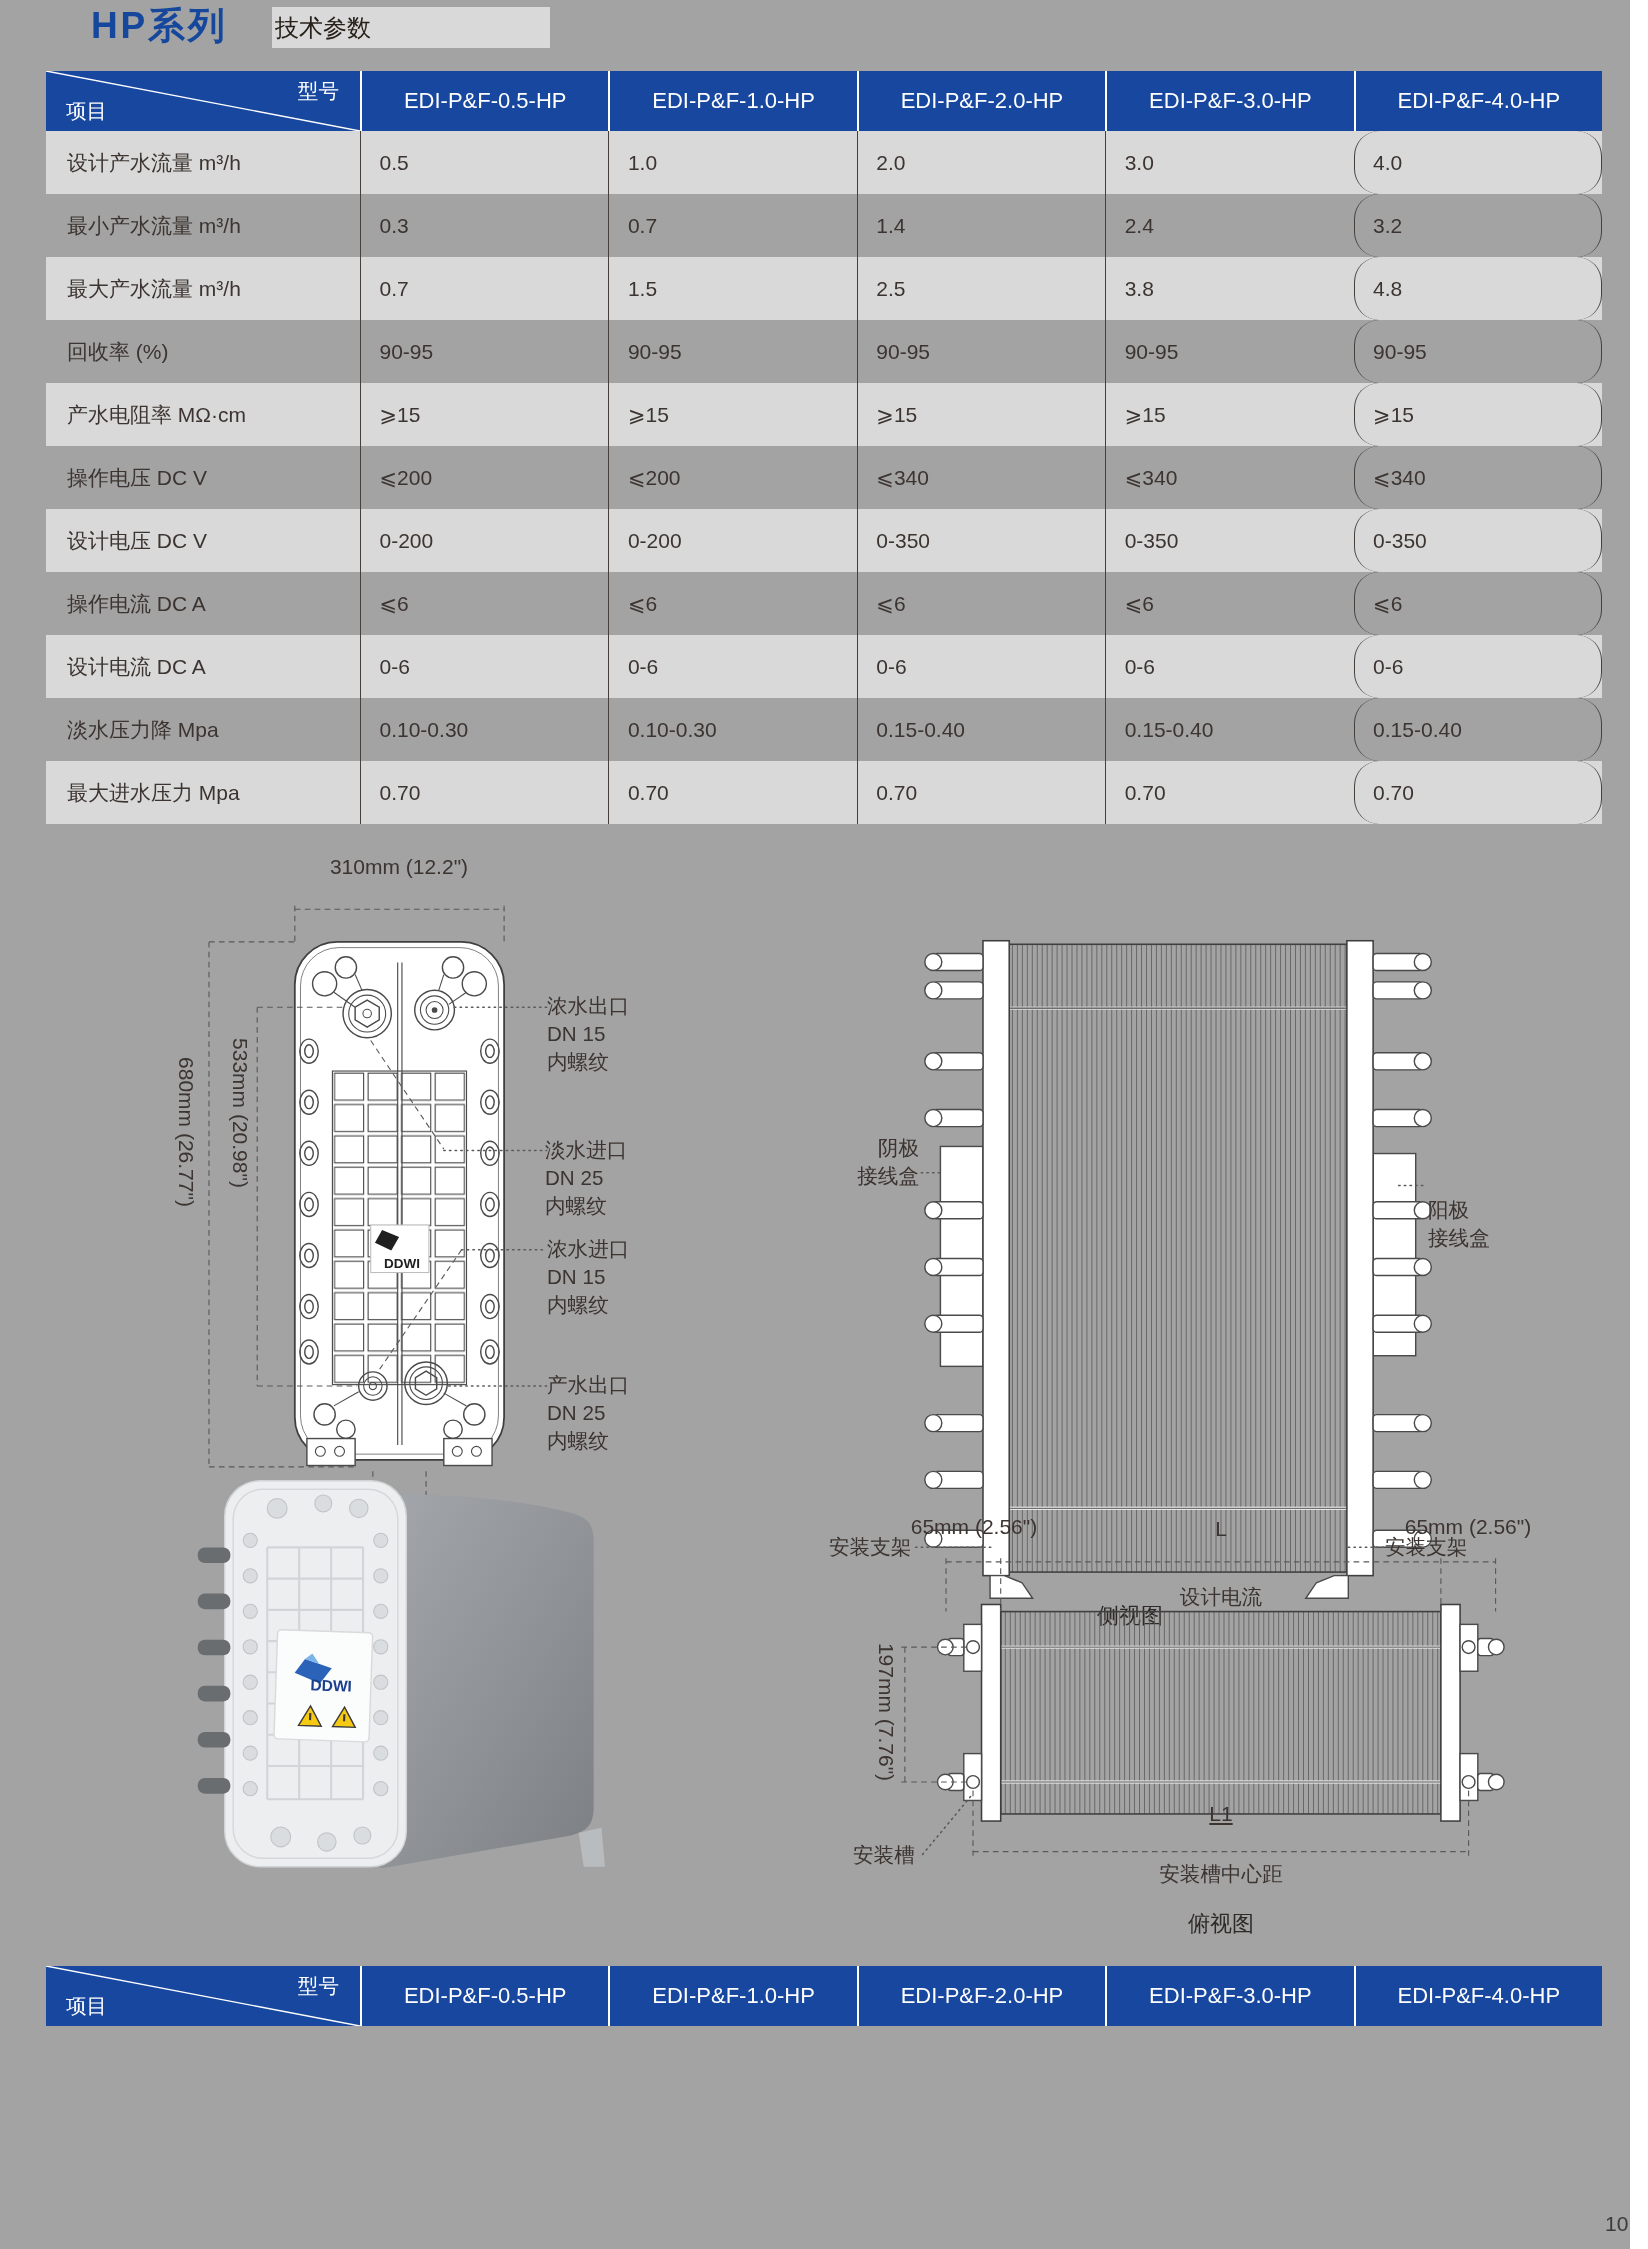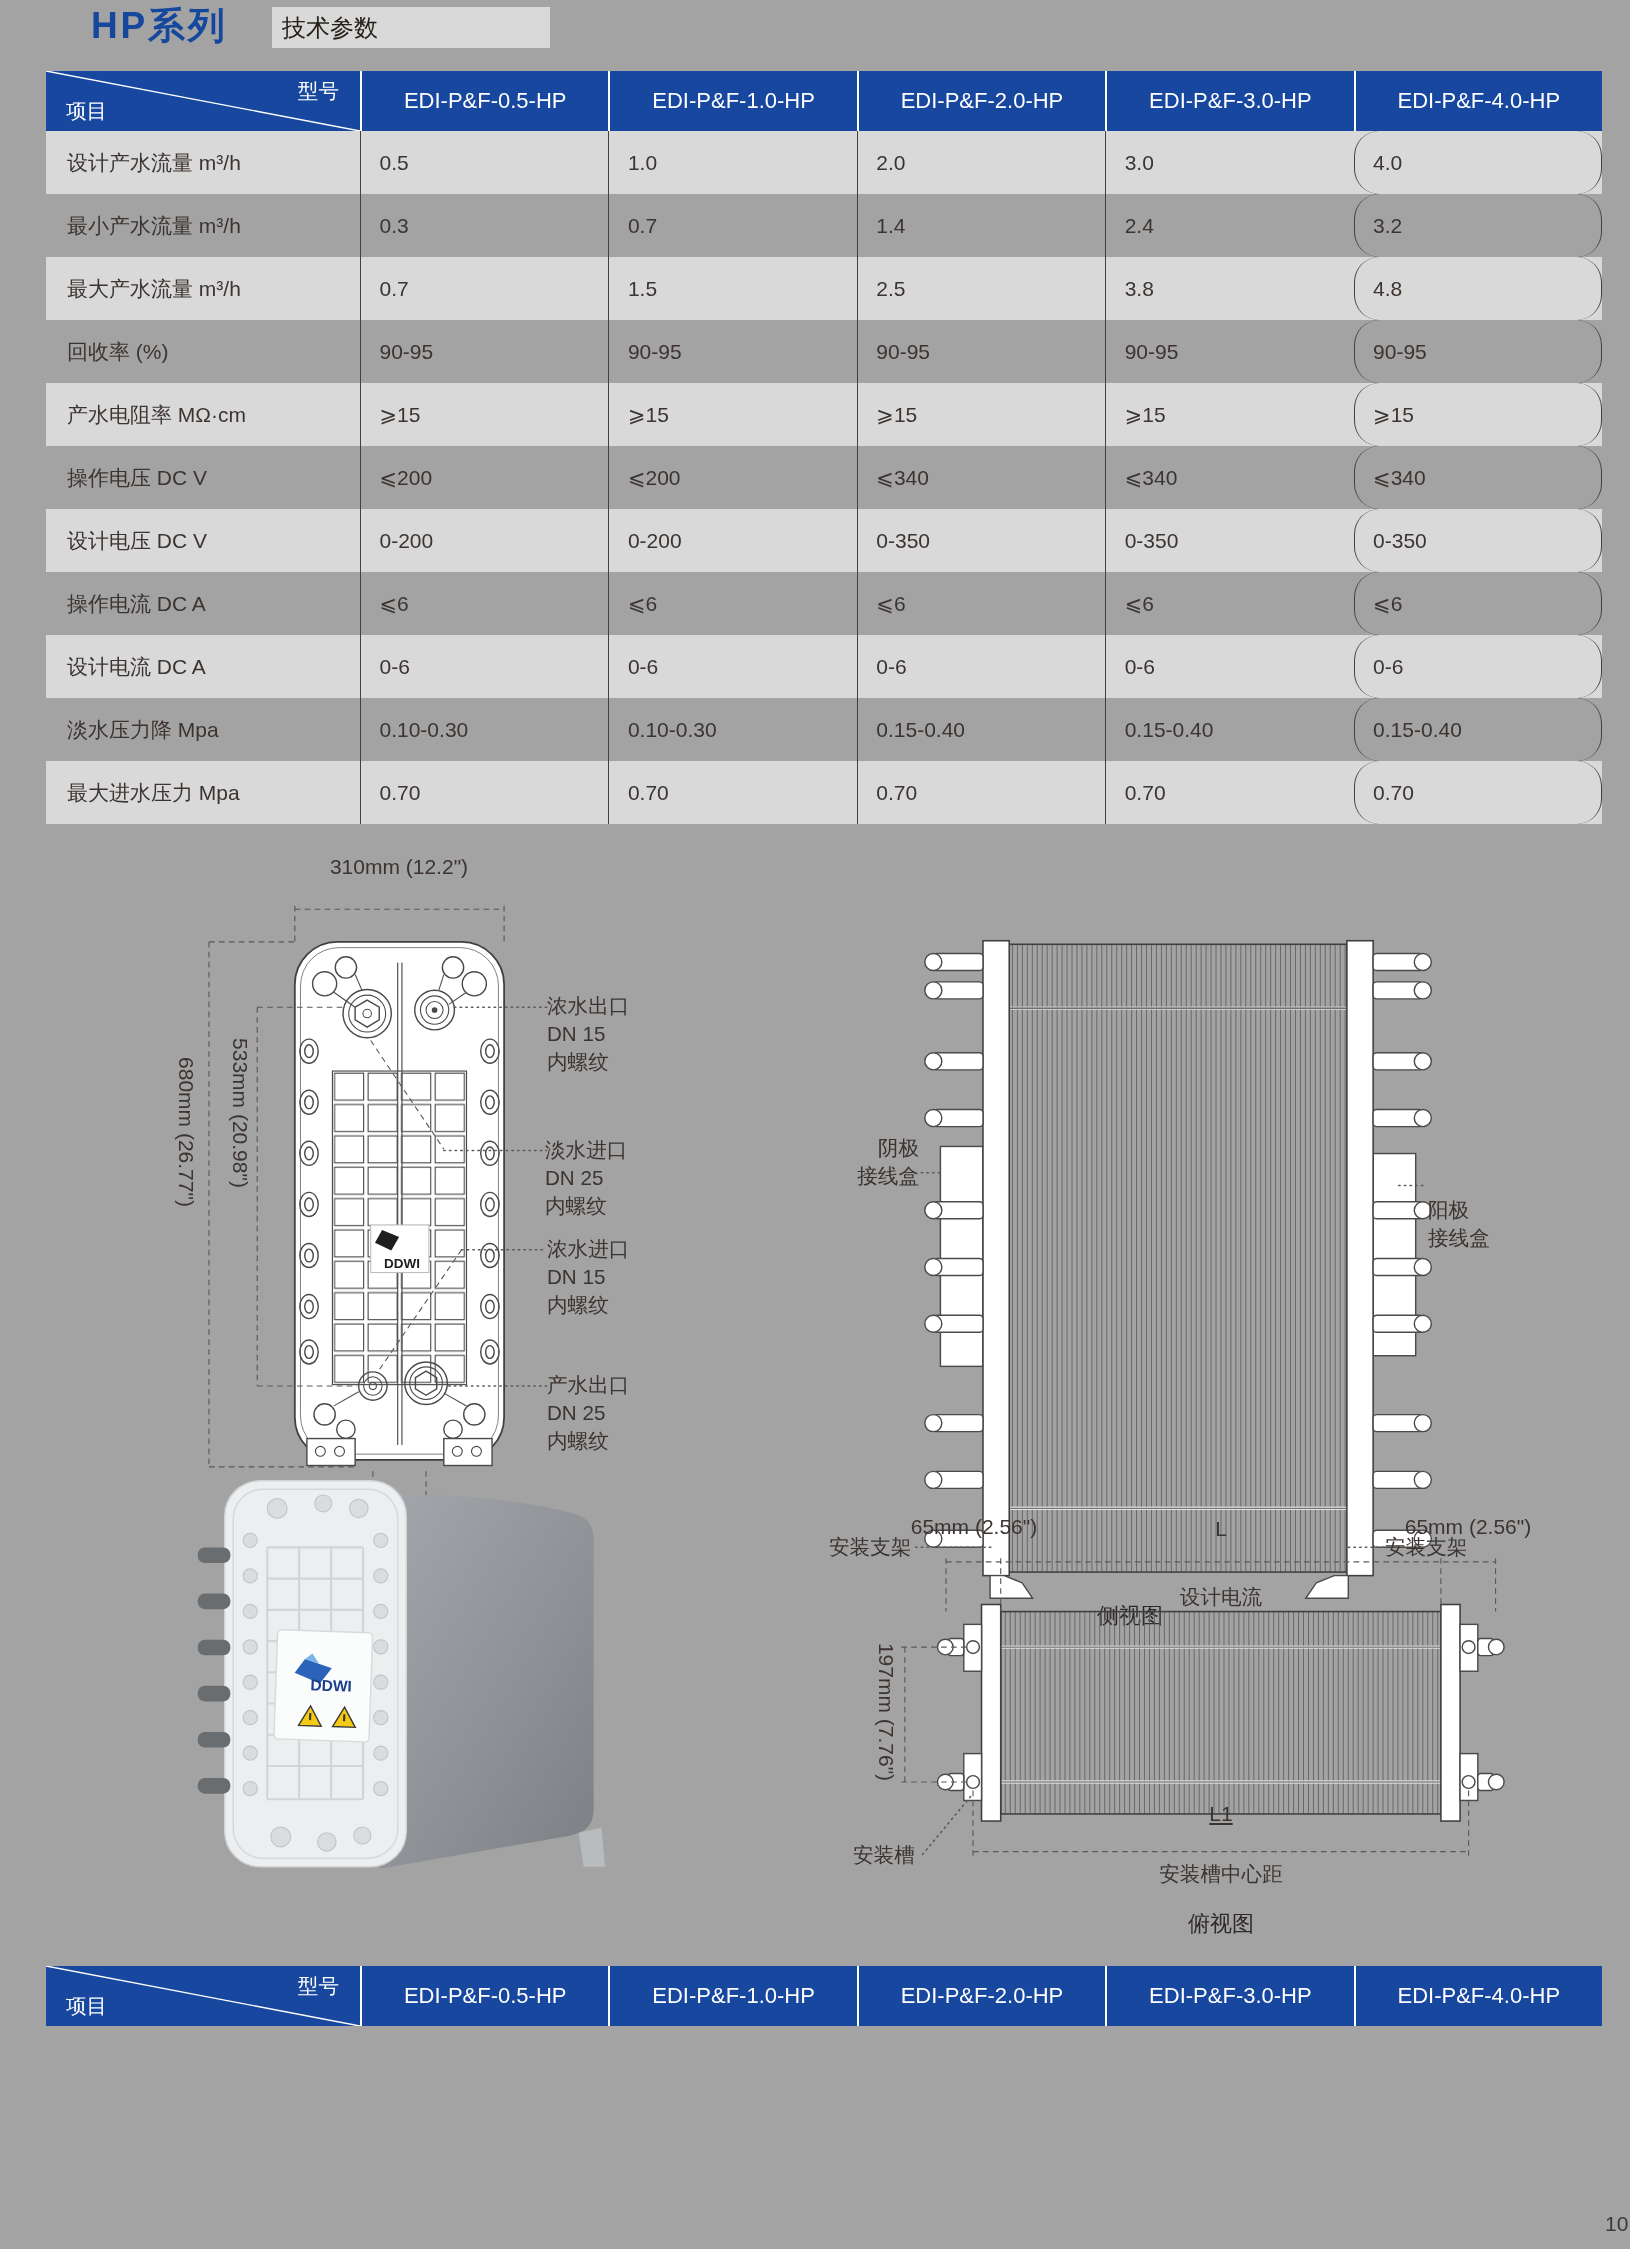--- a/index.html
+++ b/index.html
@@ -3,21 +3,21 @@
 <meta charset="utf-8">
 <style>
   html,body{margin:0;padding:0;background:#fff;}
   .page{position:relative;width:1630px;height:2250px;background:#a3a3a3;overflow:hidden;
         font-family:"Liberation Sans","DejaVu Sans",sans-serif;color:#3c3431;}
   .abs{position:absolute;}
   
   .series-title{position:absolute;left:91px;top:1.4px;font-size:37px;font-weight:700;
                 color:#15479d;letter-spacing:2.8px;}
   .subtitle-box{position:absolute;left:272px;top:7px;width:278px;height:41px;background:#d9d9d9;}
-  .subtitle-box span{display:block;padding-left:10px;line-height:41px;font-size:24px;color:#262019;}
+  .subtitle-box span{display:block;padding-left:3px;line-height:41px;font-size:24px;color:#262019;}
   
   .spec-table{position:absolute;left:46px;width:1556px;}
   .t-head{display:grid;grid-template-columns:314px repeat(5,1fr);height:60px;background:#17479e;}
   .t-model{display:flex;align-items:center;justify-content:center;color:#fff;font-size:22px;
            border-left:2.1px solid #fff;}
   .t-corner{position:relative;}
   .t-corner svg{position:absolute;left:0;top:0;width:100%;height:100%;}
   .corner-top{position:absolute;right:21px;top:5.7px;color:#fff;font-size:20.6px;}
   .corner-bottom{position:absolute;left:20px;bottom:5.7px;color:#fff;font-size:20.6px;}
   .t-row{display:grid;grid-template-columns:314px repeat(5,1fr);height:63px;}

